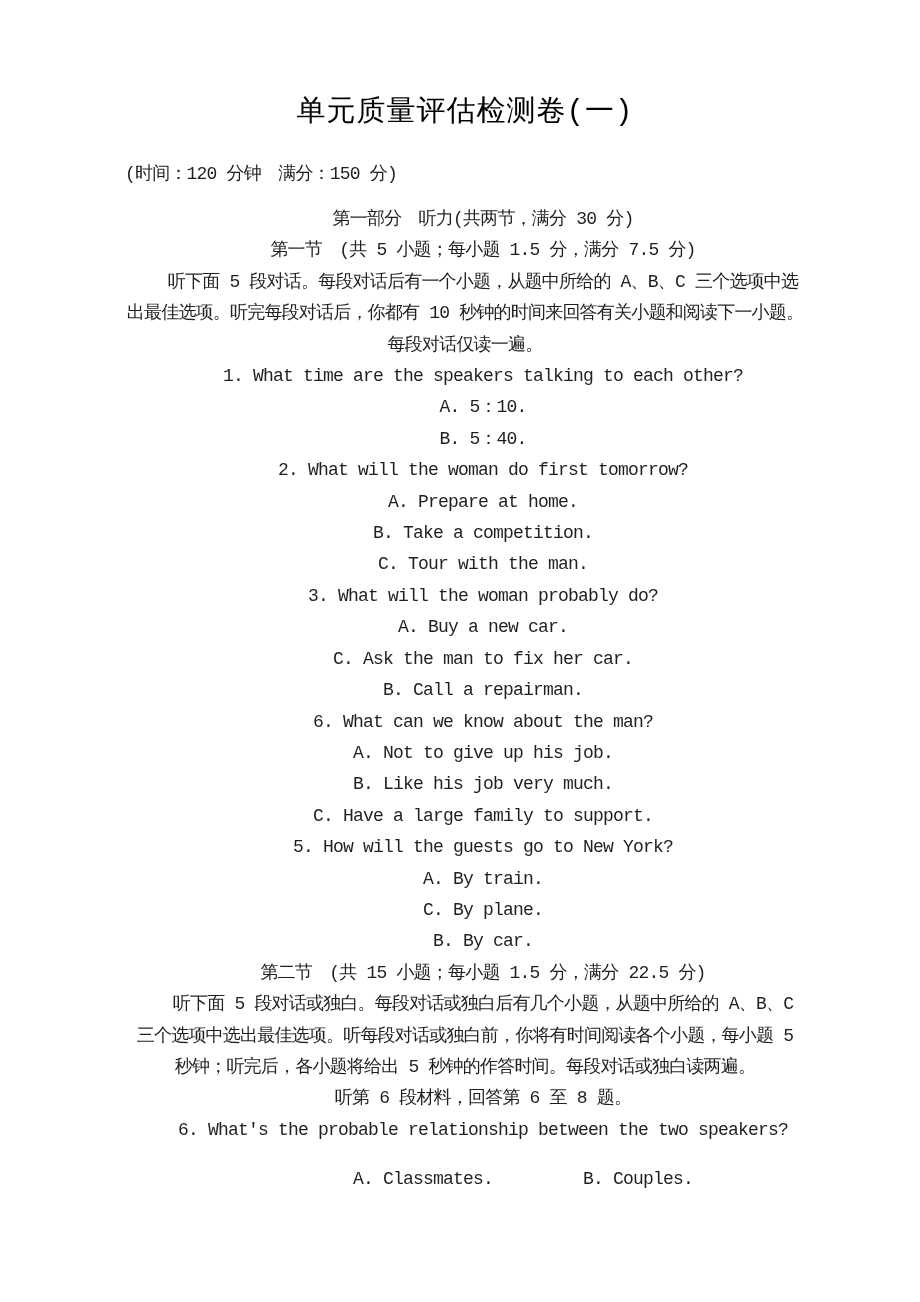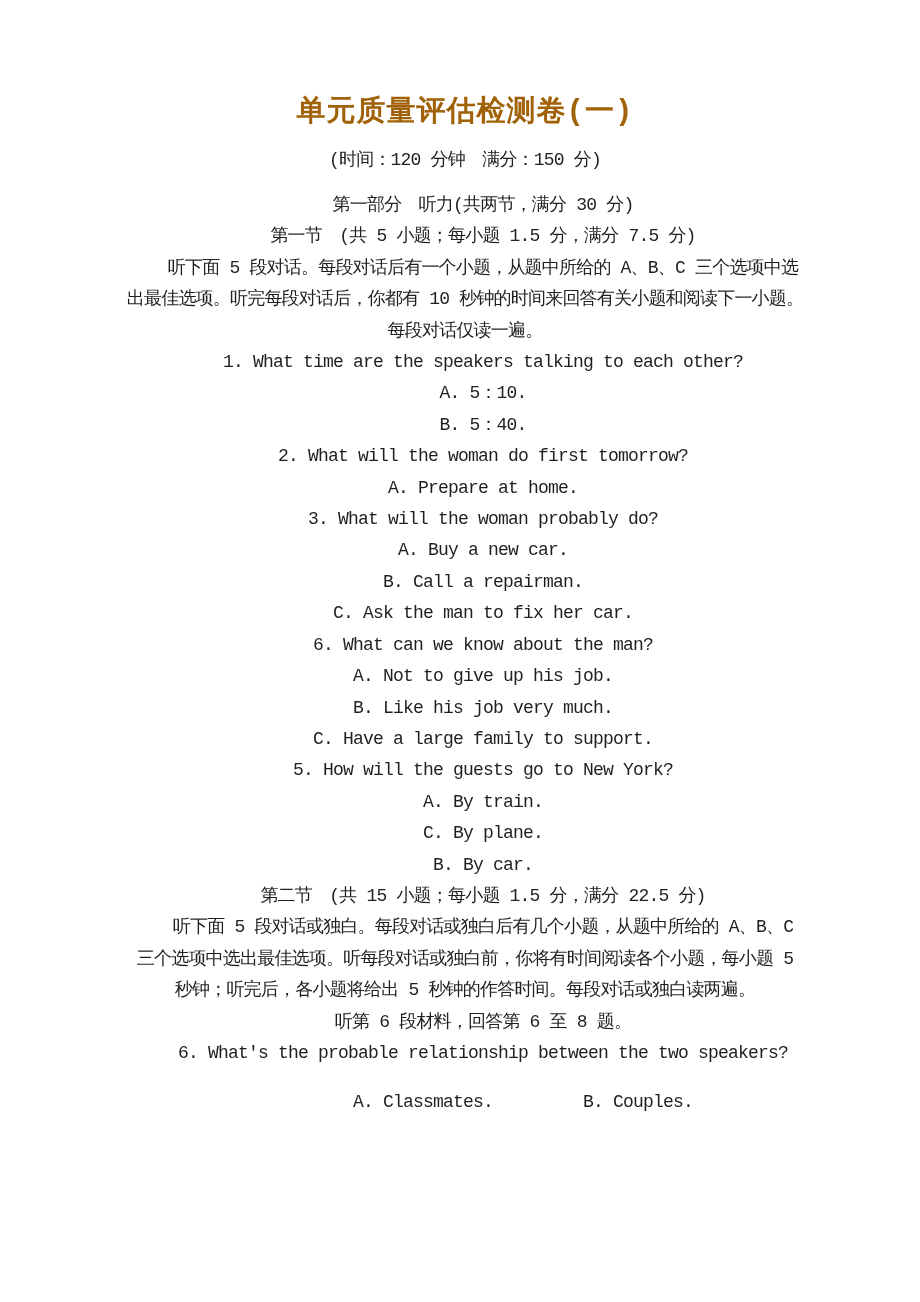--- a/index.html
+++ b/index.html
@@ -19,29 +19,28 @@
   .page {
     width: 920px;
     height: 1302px;
     background: #ffffff;
     box-sizing: border-box;
     padding: 92px 115px 0 125px;
   }
   .title {
     text-align: center;
     font-size: 29px;
-    font-weight: bold;
+    font-weight: normal;
     line-height: 42px;
     letter-spacing: 1px;
-    color: #a16207;
+    color: #000000;
   }
   .meta {
-    text-align: center;
     line-height: 32px;
-    margin-top: 10px;
+    margin-top: 24px;
   }
   .body-text {
     margin-top: 14px;
     text-align: center;
   }
   .line {
     margin: 0;
     line-height: 31.4px;
     text-indent: 2em;
     white-space: normal;
@@ -71,25 +70,27 @@
     <p class="line">第一部分　听力(共两节，满分 30 分)</p>
     <p class="line">第一节　(共 5 小题；每小题 1.5 分，满分 7.5 分)</p>
     <p class="line">听下面 5 段对话。每段对话后有一个小题，从题中所给的 A、B、C 三个选项中选出最佳选项。听完每段对话后，你都有 10 秒钟的时间来回答有关小题和阅读下一小题。每段对话仅读一遍。</p>
 
     <p class="line">1. What time are the speakers talking to each other?</p>
     <p class="line">A. 5：10.</p>
     <p class="line">B. 5：40.</p>
 
     <p class="line">2. What will the woman do first tomorrow?</p>
     <p class="line">A. Prepare at home.</p>
+    <p class="line">B. Take a competition.</p>
+    <p class="line">C. Tour with the man.</p>
 
     <p class="line">3. What will the woman probably do?</p>
     <p class="line">A. Buy a new car.</p>
+    <p class="line">C. Ask the man to fix her car.</p>
     <p class="line">B. Call a repairman.</p>
-    <p class="line">C. Ask the man to fix her car.</p>
 
     <p class="line">6. What can we know about the man?</p>
     <p class="line">A. Not to give up his job.</p>
     <p class="line">B. Like his job very much.</p>
     <p class="line">C. Have a large family to support.</p>
 
     <p class="line">5. How will the guests go to New York?</p>
     <p class="line">A. By train.</p>
     <p class="line">C. By plane.</p>
     <p class="line">B. By car.</p>

